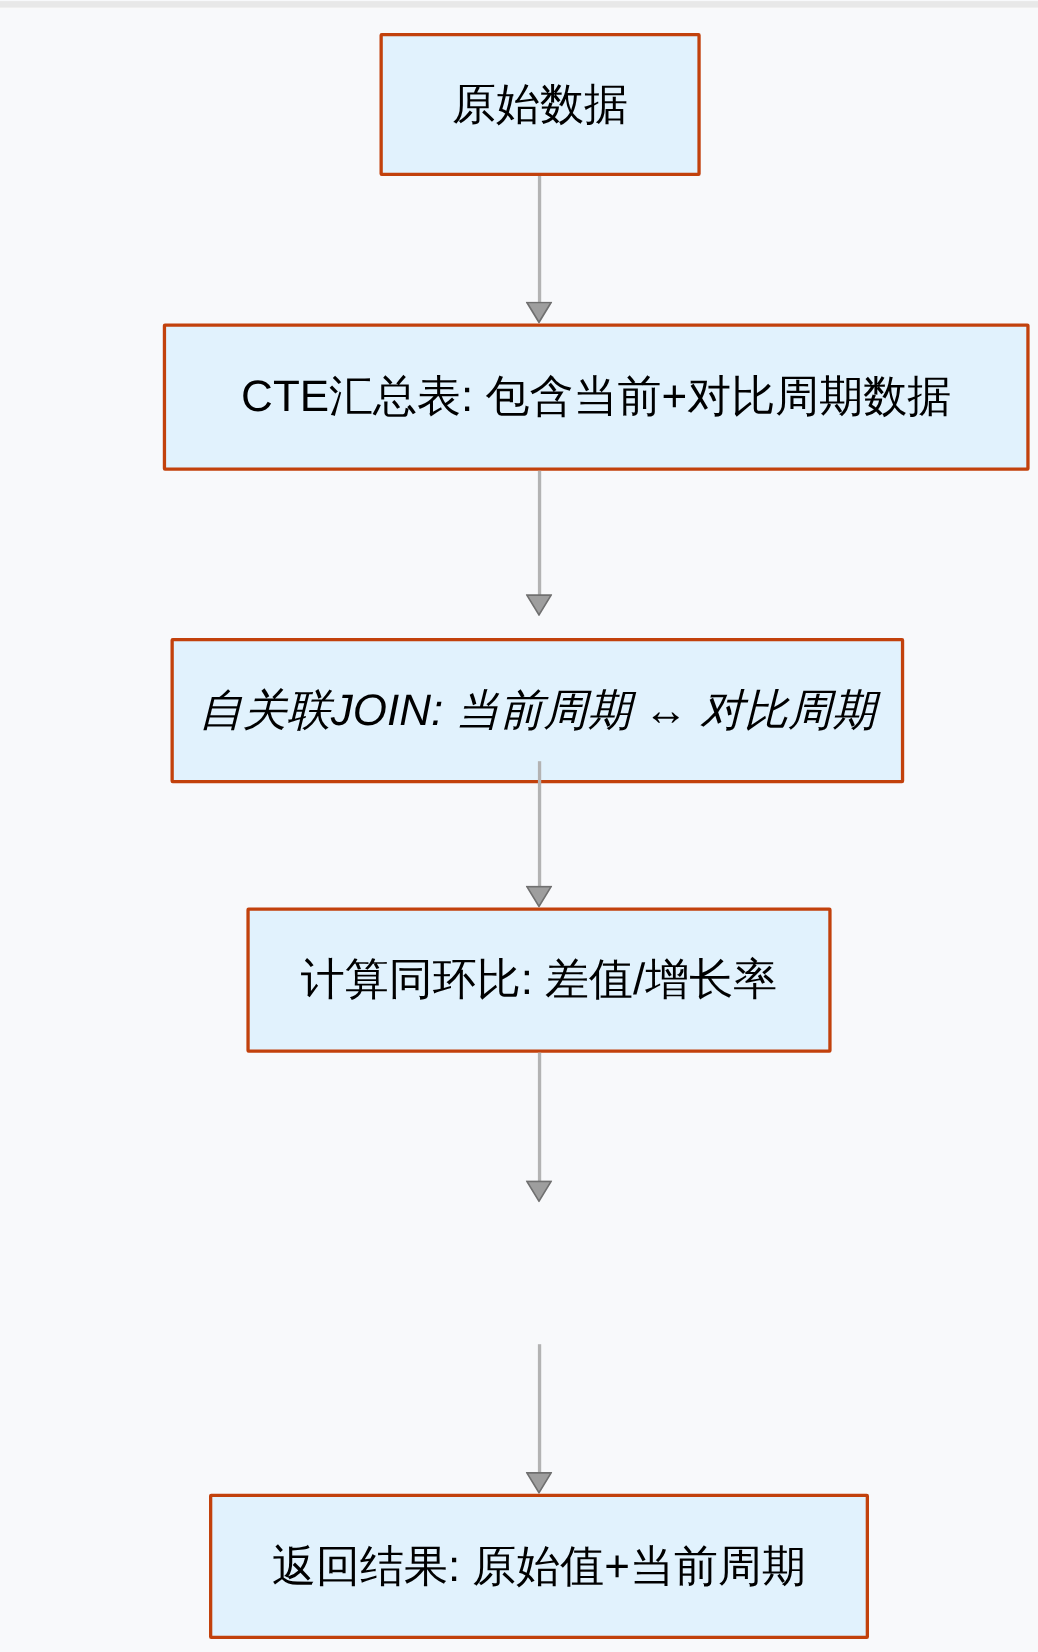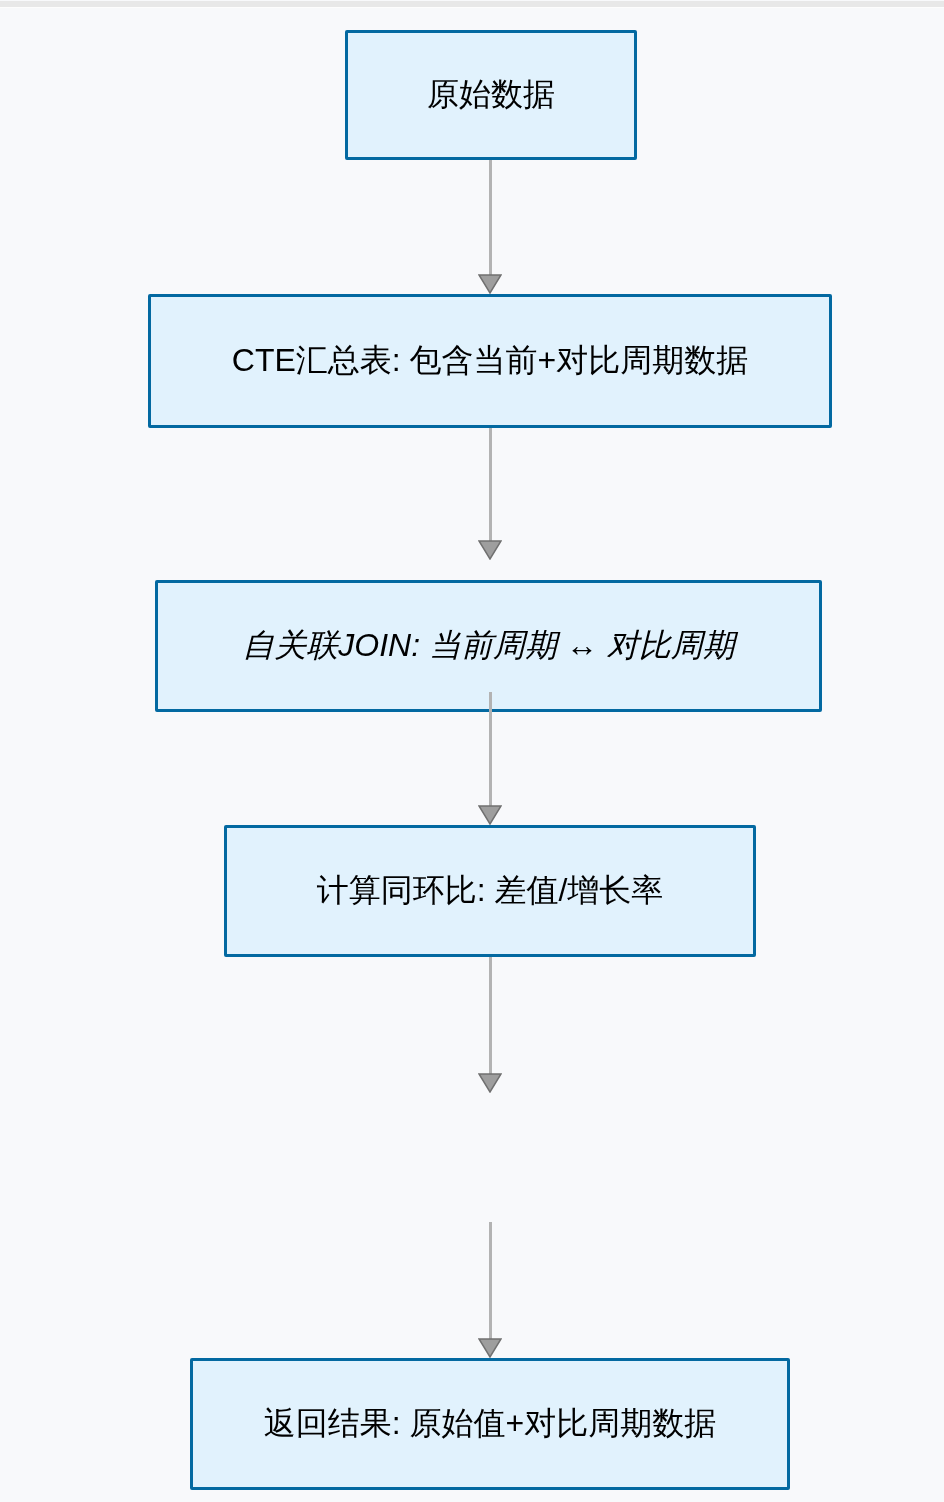--- a/index.html
+++ b/index.html
@@ -21,34 +21,34 @@
     top: 1px;
     width: 100%;
     height: 6px;
     background: #e8e8e8;
     border-bottom: 1px solid #fdfdfd;
   }
   .flow-node {
     position: absolute;
     box-sizing: border-box;
     background: #e1f2fd;
-    border: 3px solid #0369a1;
+    border: 3px solid #c2410c;
     border-radius: 2px;
     display: flex;
     align-items: center;
     justify-content: center;
     text-align: center;
-    font-size: 32px;
+    font-size: 40px;
     line-height: 1.3;
     color: #000000;
     white-space: nowrap;
   }
   
   #node-0 { left: 345px; top:   30px; width: 292px; height: 130px; }
-  #node-1 { left: 148px; top:  294px; width: 684px; height: 134px; }
+  #node-1 { left: 148px; top:  294px; width: 788px; height: 134px; }
   #node-2 { left: 155px; top:  580px; width: 667px; height: 132px; font-style: italic; }
   #node-3 { left: 224px; top:  825px; width: 532px; height: 132px; justify-content: center; }
   #node-4 { left: 273px; top: 1093px; width: 434px; height: 129px; }
   #node-5 { left: 190px; top: 1358px; width: 600px; height: 132px; }
 
   .edge {
     position: absolute;
     width: 26px;
     left: 477px; 
   }
@@ -86,21 +86,21 @@
   <div class="flow-node" id="node-1">
     <span>CTE汇总表: 包含当前+对比周期数据</span>
   </div>
   <div class="flow-node" id="node-2">
     <span>自关联JOIN: 当前周期 ↔ 对比周期</span>
   </div>
   <div class="flow-node" id="node-3">
     <span>计算同环比: 差值/增长率</span>
   </div>
   <div class="flow-node" id="node-5">
-    <span>返回结果: 原始值+对比周期数据</span>
+    <span>返回结果: 原始值+当前周期</span>
   </div>
 
   <div class="edge" id="edge-0">
     <div class="shaft"></div>
     <svg width="24" height="20" viewBox="0 0 24 20">
       <polygon points="1,1 23,1 12,19" fill="#9e9e9e" stroke="#707070" stroke-width="1.5"></polygon>
     </svg>
   </div>
   <div class="edge" id="edge-1">
     <div class="shaft"></div>

